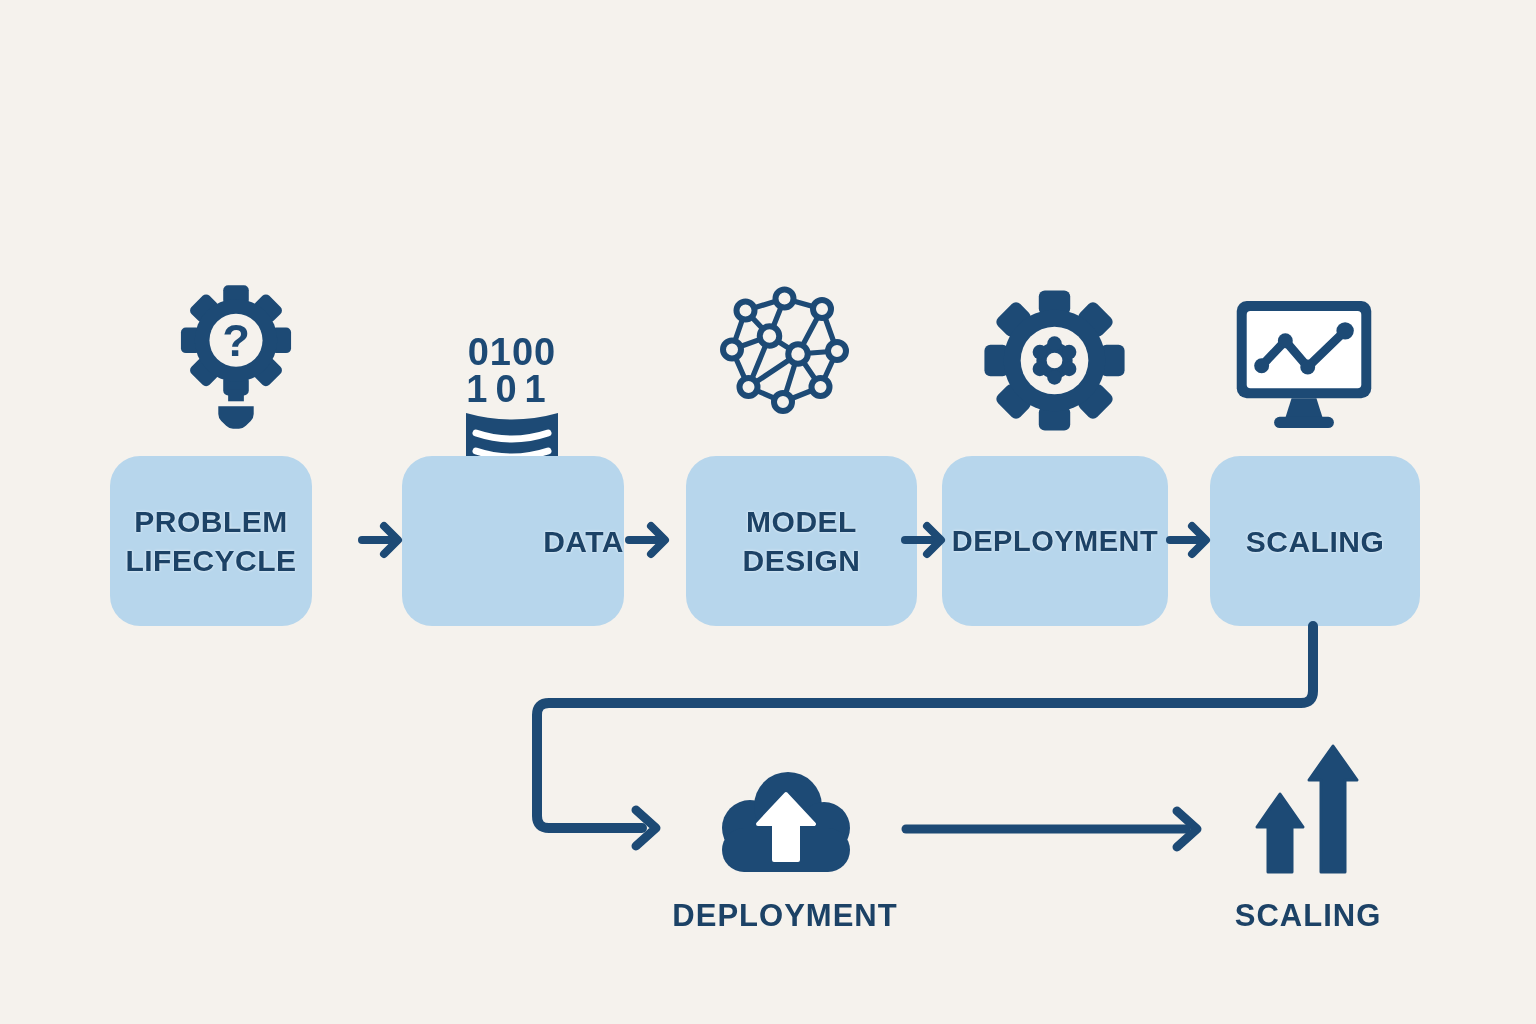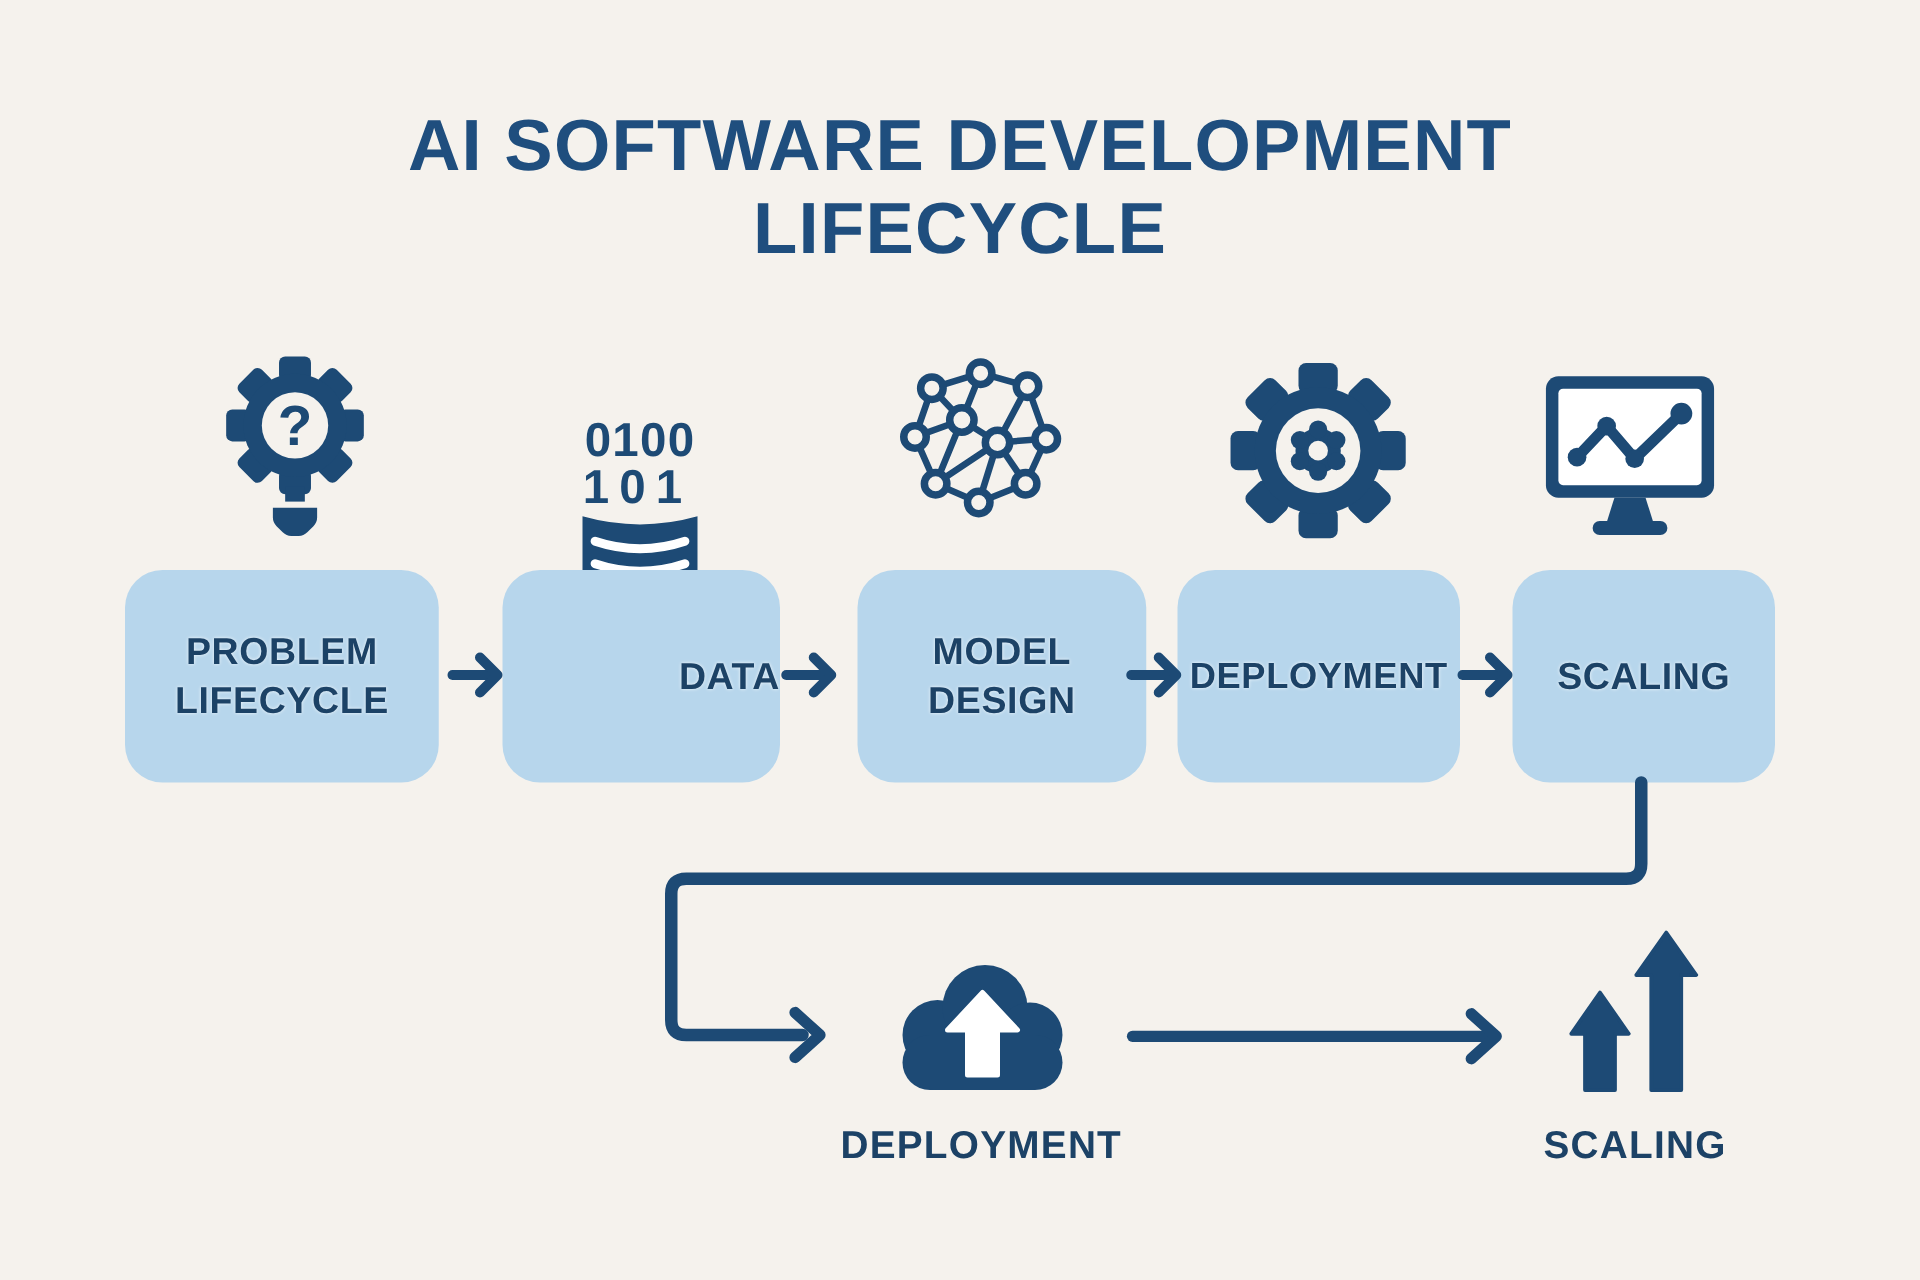--- a/index.html
+++ b/index.html
@@ -43,21 +43,21 @@
     display: block;
     color: #1c4266;
     font-weight: 800;
     font-size: 30px;
     line-height: 39px;
     letter-spacing: 0.5px;
     white-space: nowrap;
     text-shadow: 0 0 3px rgba(255,255,255,0.85);
   }
   .stage-box.small-label .line { font-size: 29px; }
-  .box-1 { left: 100px;  width: 251px; }
+  .box-1 { left: 110px;  width: 202px; }
   .box-2 { left: 402px;  width: 222px; align-items: flex-end; }
   .box-3 { left: 674px;  width: 231px; margin-left: 12px; }
   .box-4 { left: 942px;  width: 226px; }
   .box-5 { left: 1210px; width: 210px; }
 
   
   .icon-slot svg { display: block; }
 
   
   .bottom-label {
@@ -75,24 +75,20 @@
   svg text {
     font-family: "Liberation Sans", sans-serif;
     font-weight: 800;
   }
 </style>
 </head>
 <body>
 
 <div class="canvas">
 
-  <div class="abs title">
-    <div>AI SOFTWARE DEVELOPMENT</div>
-    <div>LIFECYCLE</div>
-  </div>
 
   <div class="abs icon-slot" style="left:177px; top:281px;">
     <svg width="118" height="156" viewBox="0 0 120 158">
       <g fill="#1d4a75">
         <g>
           <rect x="47" y="4" width="26" height="20" rx="5"></rect>
           <rect x="47" y="4" width="26" height="20" rx="5" transform="rotate(45 60 60)"></rect>
           <rect x="47" y="4" width="26" height="20" rx="5" transform="rotate(90 60 60)"></rect>
           <rect x="47" y="4" width="26" height="20" rx="5" transform="rotate(135 60 60)"></rect>
           <rect x="47" y="4" width="26" height="20" rx="5" transform="rotate(180 60 60)"></rect>

